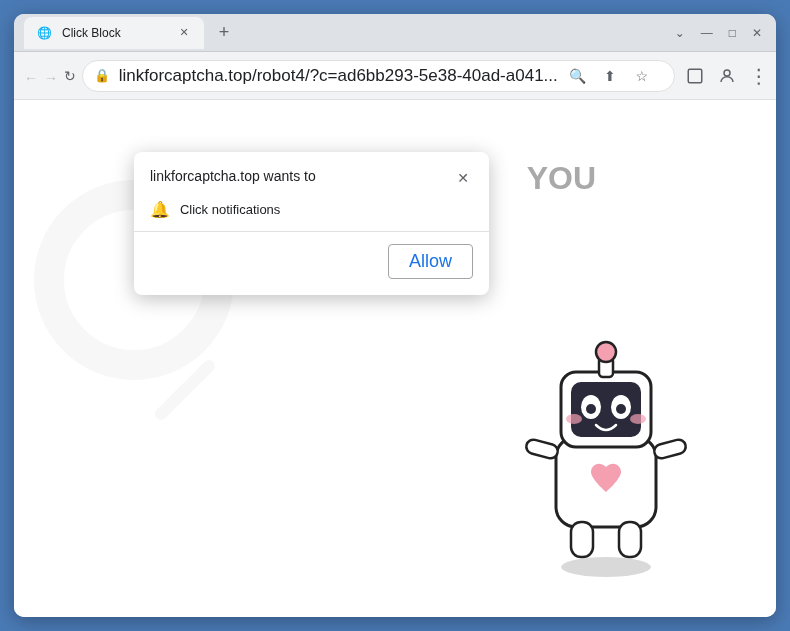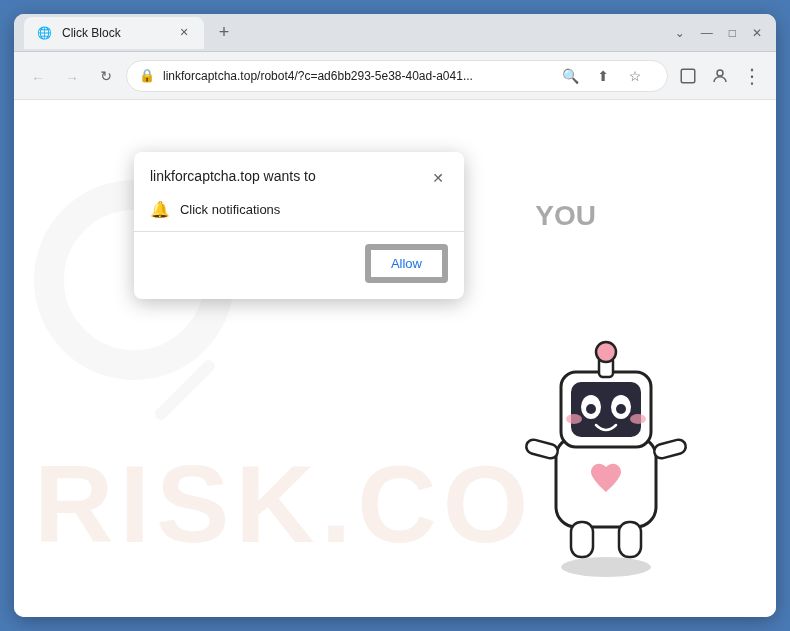--- a/index.html
+++ b/index.html
@@ -134,21 +134,21 @@
       position: relative;
       gap: 6px;
     }
     .address-lock {
       position: absolute;
       left: 12px;
       color: #5f6368;
       font-size: 13px;
     }
     .address-text {
-      font-size: 12px;
+      font-size: 17px;
       color: #202124;
       white-space: nowrap;
       overflow: hidden;
       text-overflow: ellipsis;
     }
     .address-icons {
       margin-left: auto;
       display: flex;
       gap: 4px;
       align-items: center;
@@ -233,32 +233,31 @@
       width: 220px;
       height: 280px;
     }
     
     .speech-bubble-area {
       position: absolute;
       top: 60px;
       right: 180px;
     }
     .you-text {
-      font-size: 28px;
+      font-size: 32px;
       font-weight: bold;
       color: #555;
       opacity: 0.5;
-      margin-top: 40px;
     }
     
     .notification-popup {
       position: absolute;
       top: 52px;
       left: 120px;
-      width: 330px;
+      width: 355px;
       background: white;
       border-radius: 8px;
       box-shadow: 0 4px 20px rgba(0,0,0,0.25);
       padding: 0;
       z-index: 100;
     }
     .popup-header {
       padding: 16px 16px 8px 16px;
       display: flex;
       align-items: flex-start;
@@ -297,25 +296,25 @@
       margin: 0 0 12px 0;
     }
     .popup-actions {
       padding: 0 16px 16px 16px;
       display: flex;
       justify-content: flex-end;
       gap: 8px;
     }
     .btn-allow {
       padding: 6px 20px;
-      border: 6px solid #a3a3a3;
+      border: 1px solid #a3a3a3;
       border-radius: 4px;
       color: #1a73e8;
       background: white;
-      font-size: 13px;
+      font-size: 18px;
       cursor: pointer;
       font-weight: 500;
     }
     .btn-block {
       padding: 6px 20px;
       border: 1px solid #1a73e8;
       border-radius: 4px;
       color: #1a73e8;
       background: white;
       font-size: 13px;
@@ -376,21 +375,20 @@
     </div>
   </div>
 
   <div class="page-content">
 
     <div class="bg-watermark">
       <div class="magnify-bg"></div>
       <div class="magnify-handle"></div>
     </div>
 
-    <div class="risk-text">RISK.CO</div>
 
     <div class="speech-bubble-area">
       <div class="you-text">YOU</div>
     </div>
 
     <div class="robot-container">
       <svg width="220" height="300" viewBox="0 0 220 300" xmlns="http://www.w3.org/2000/svg">
 
         <ellipse cx="110" cy="290" rx="45" ry="10" fill="rgba(0,0,0,0.15)"></ellipse>
 

